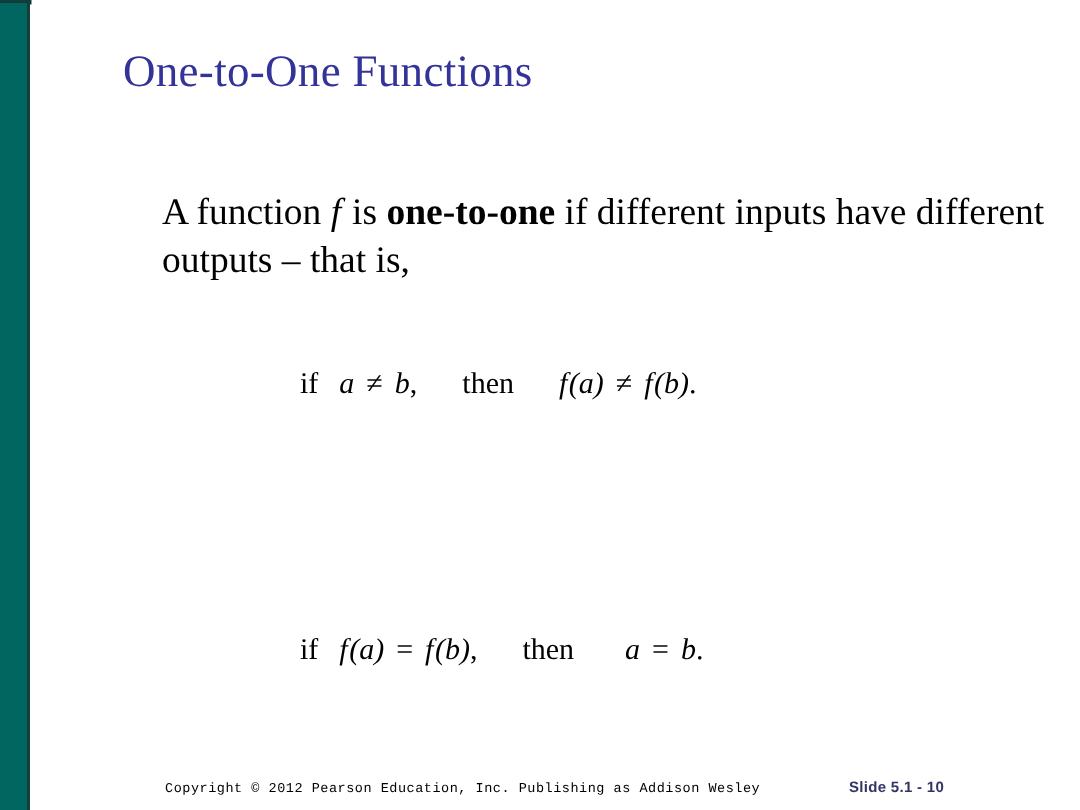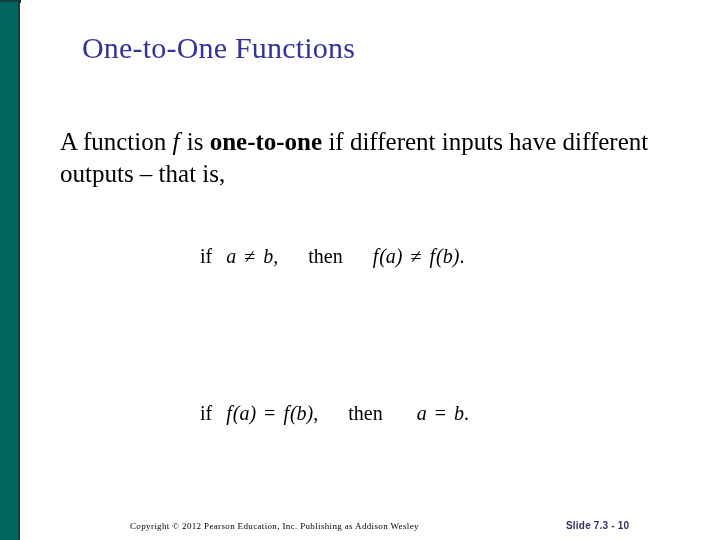--- a/index.html
+++ b/index.html
@@ -65,59 +65,59 @@
     white-space: nowrap;
   }
 
   
   .para {
     position: absolute;
     color: #000000;
     font-size: 25px;
     line-height: 32px;
     text-align: left;
+    margin-left: 48px;
   }
   .para-1 { left: 60px; top: 126px; width: 610px; }
   .para-2 { left: 60px; top: 330px; width: 615px; }
 
   .bold { font-weight: bold; }
   .ital { font-style: italic; }
   .fvar {
     font-style: italic;
     padding-right: 1px;
   }
 
   
   .mathline {
     position: absolute;
     color: #000000;
     font-size: 20px;
     line-height: 32px;
     white-space: nowrap;
   }
   .math-1 { left: 200px; top: 240px; }
-  .math-2 { left: 200px; top: 397px; }
+  .math-2 { left: 200px; top: 417px; }
 
   .gap-sm { display: inline-block; width: 14px; }
   .gap-md { display: inline-block; width: 30px; }
   .gap-lg { display: inline-block; width: 34px; }
   .gap-xs { display: inline-block; width: 8px; }
 
   
   .footer-copy {
     position: absolute;
     left: 110px;
     top: 520px;
     color: #000000;
-    font-family: Liberation Serif, serif;
+    font-family: Liberation Mono, monospace;
     font-size: 9px;
     line-height: 12px;
     letter-spacing: 0.35px;
     white-space: nowrap;
-    margin-left: 20px;
   }
   .footer-slide {
     position: absolute;
     left: 566px;
     top: 519px;
     color: #333366;
     font-family: "Liberation Sans", "DejaVu Sans", sans-serif;
     font-size: 10px;
     line-height: 13px;
     font-weight: bold;
@@ -143,15 +143,15 @@
   <div class="mathline math-1">
     <span>if</span><span class="gap-sm"></span><span class="ital">a</span><span class="gap-xs"></span><span>≠</span><span class="gap-xs"></span><span class="ital">b</span><span>,</span><span class="gap-md"></span><span>then</span><span class="gap-md"></span><span class="fvar">f</span><span class="ital">(a)</span><span class="gap-xs"></span><span>≠</span><span class="gap-xs"></span><span class="fvar">f</span><span class="ital">(b)</span><span>.</span>
   </div>
 
 
   <div class="mathline math-2">
     <span>if</span><span class="gap-sm"></span><span class="fvar">f</span><span class="ital">(a)</span><span class="gap-xs"></span><span>=</span><span class="gap-xs"></span><span class="fvar">f</span><span class="ital">(b)</span><span>,</span><span class="gap-md"></span><span>then</span><span class="gap-lg"></span><span class="ital">a</span><span class="gap-xs"></span><span>=</span><span class="gap-xs"></span><span class="ital">b</span><span>.</span>
   </div>
 
   <div class="footer-copy">Copyright © 2012 Pearson Education, Inc.  Publishing as Addison Wesley</div>
-  <div class="footer-slide">Slide 7.3 - 10</div>
+  <div class="footer-slide">Slide 5.1 - 10</div>
 
 </div>
 
 </body></html>

